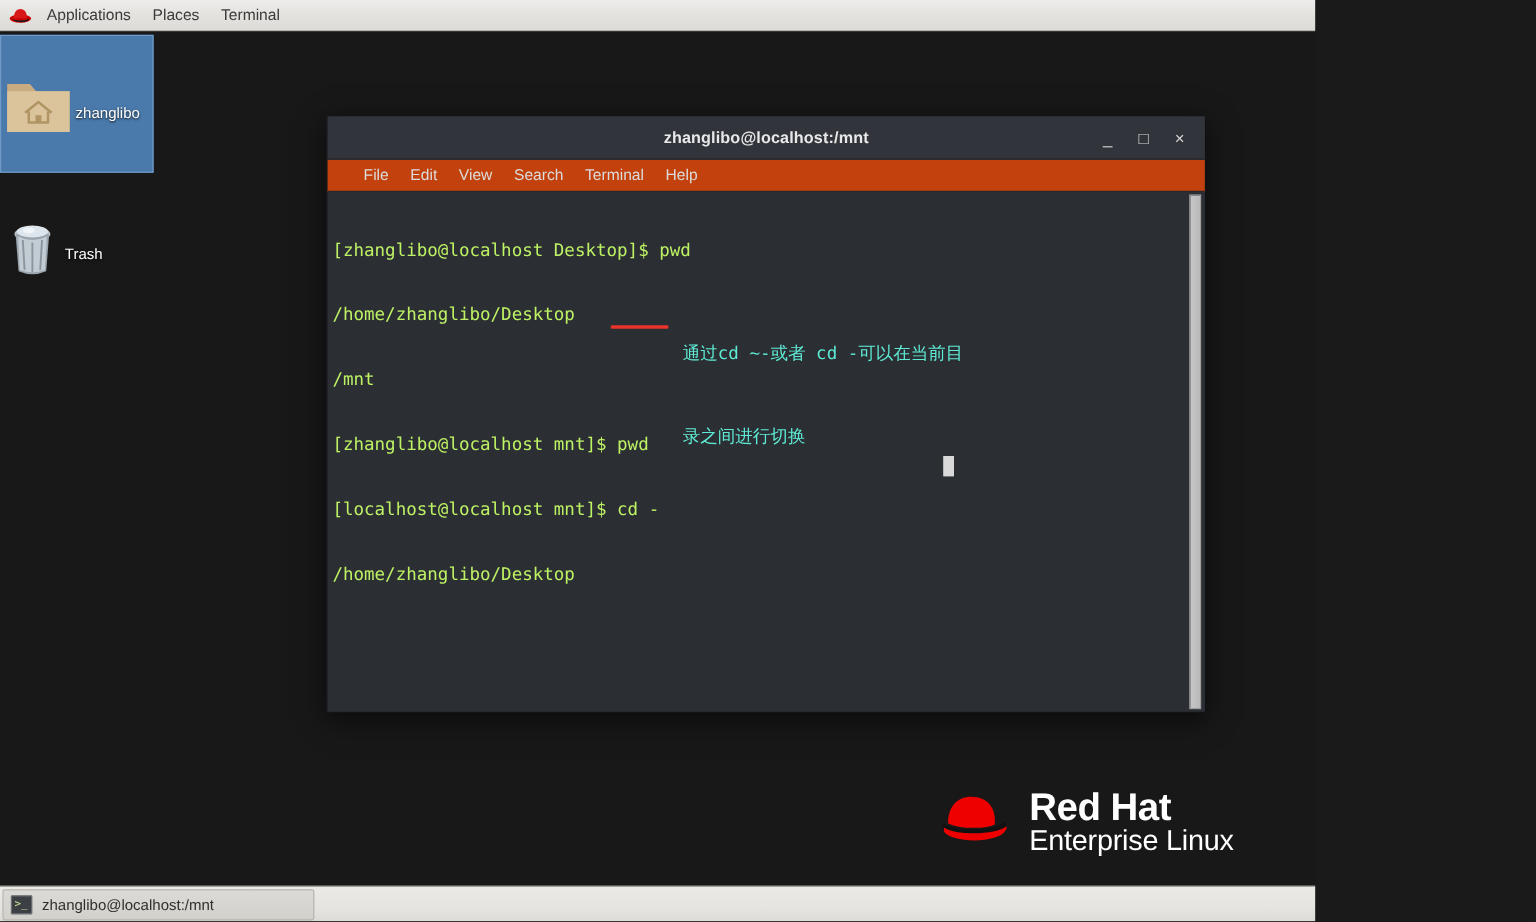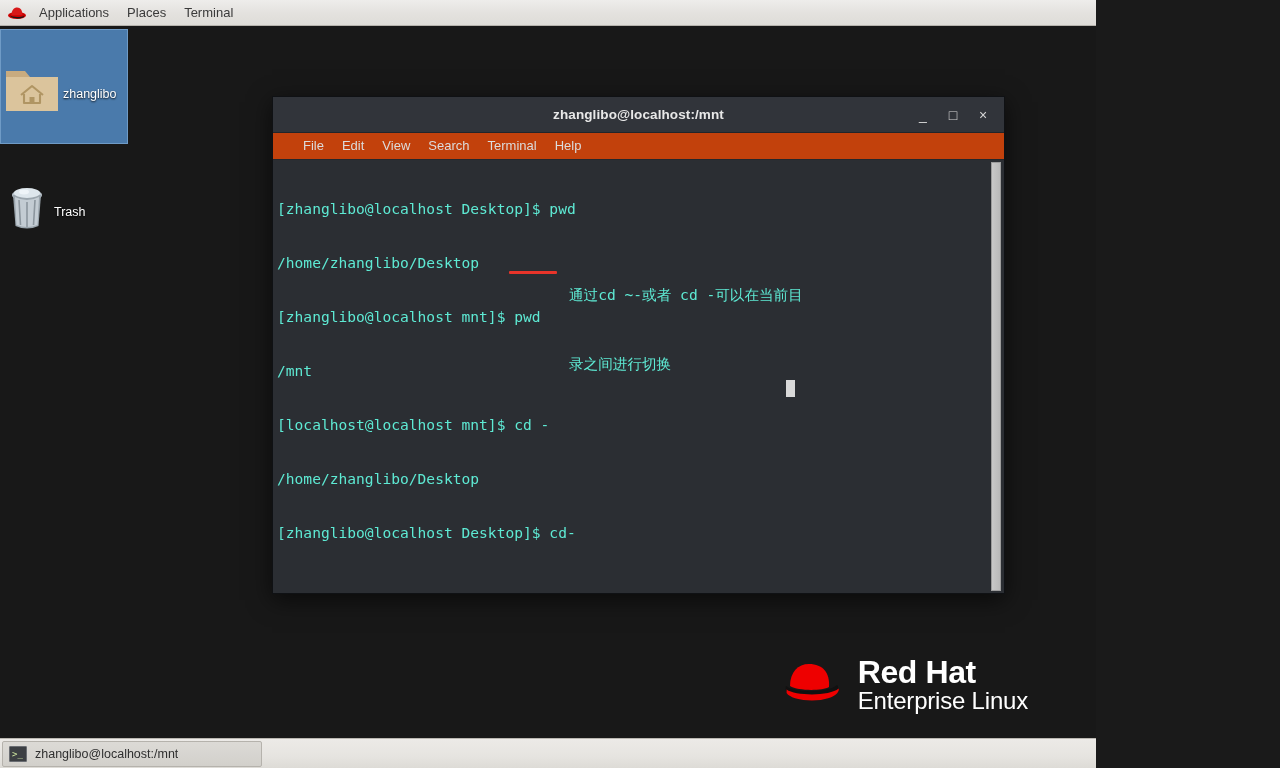--- a/index.html
+++ b/index.html
@@ -158,21 +158,21 @@
     background: #2b2e33;
     overflow: hidden;
   }
   #term-text {
     position: absolute;
     left: 4px; top: 4px;
     right: 26px;
     font-family: "DejaVu Sans Mono", "Liberation Mono", monospace;
     font-size: 14.6px;
     line-height: 18px;
-    color: #5eead4;
+    color: #bef264;
     white-space: pre;
   }
   .term-line { height: 18px; white-space: pre; }
   #cursor-block {
     position: absolute;
     left: 513px; top: 220px;
     width: 9px; height: 17px;
     background: #d9d9d9;
   }
   #red-underline {
@@ -383,25 +383,24 @@
       <span class="menu-item">View</span>
       <span class="menu-item">Search</span>
       <span class="menu-item">Terminal</span>
       <span class="menu-item">Help</span>
     </div>
 
     <div id="term-body">
       <div id="term-text">
         <div class="term-line">[zhanglibo@localhost Desktop]$ pwd</div>
         <div class="term-line">/home/zhanglibo/Desktop</div>
+        <div class="term-line">/mnt</div>
         <div class="term-line">[zhanglibo@localhost mnt]$ pwd</div>
-        <div class="term-line">/mnt</div>
         <div class="term-line">[localhost@localhost mnt]$ cd -</div>
         <div class="term-line">/home/zhanglibo/Desktop</div>
-        <div class="term-line">[zhanglibo@localhost Desktop]$ cd-</div>
         
         
         
         
         
       </div>
 
       <div id="red-underline"></div>
 
       <div id="annotation">

